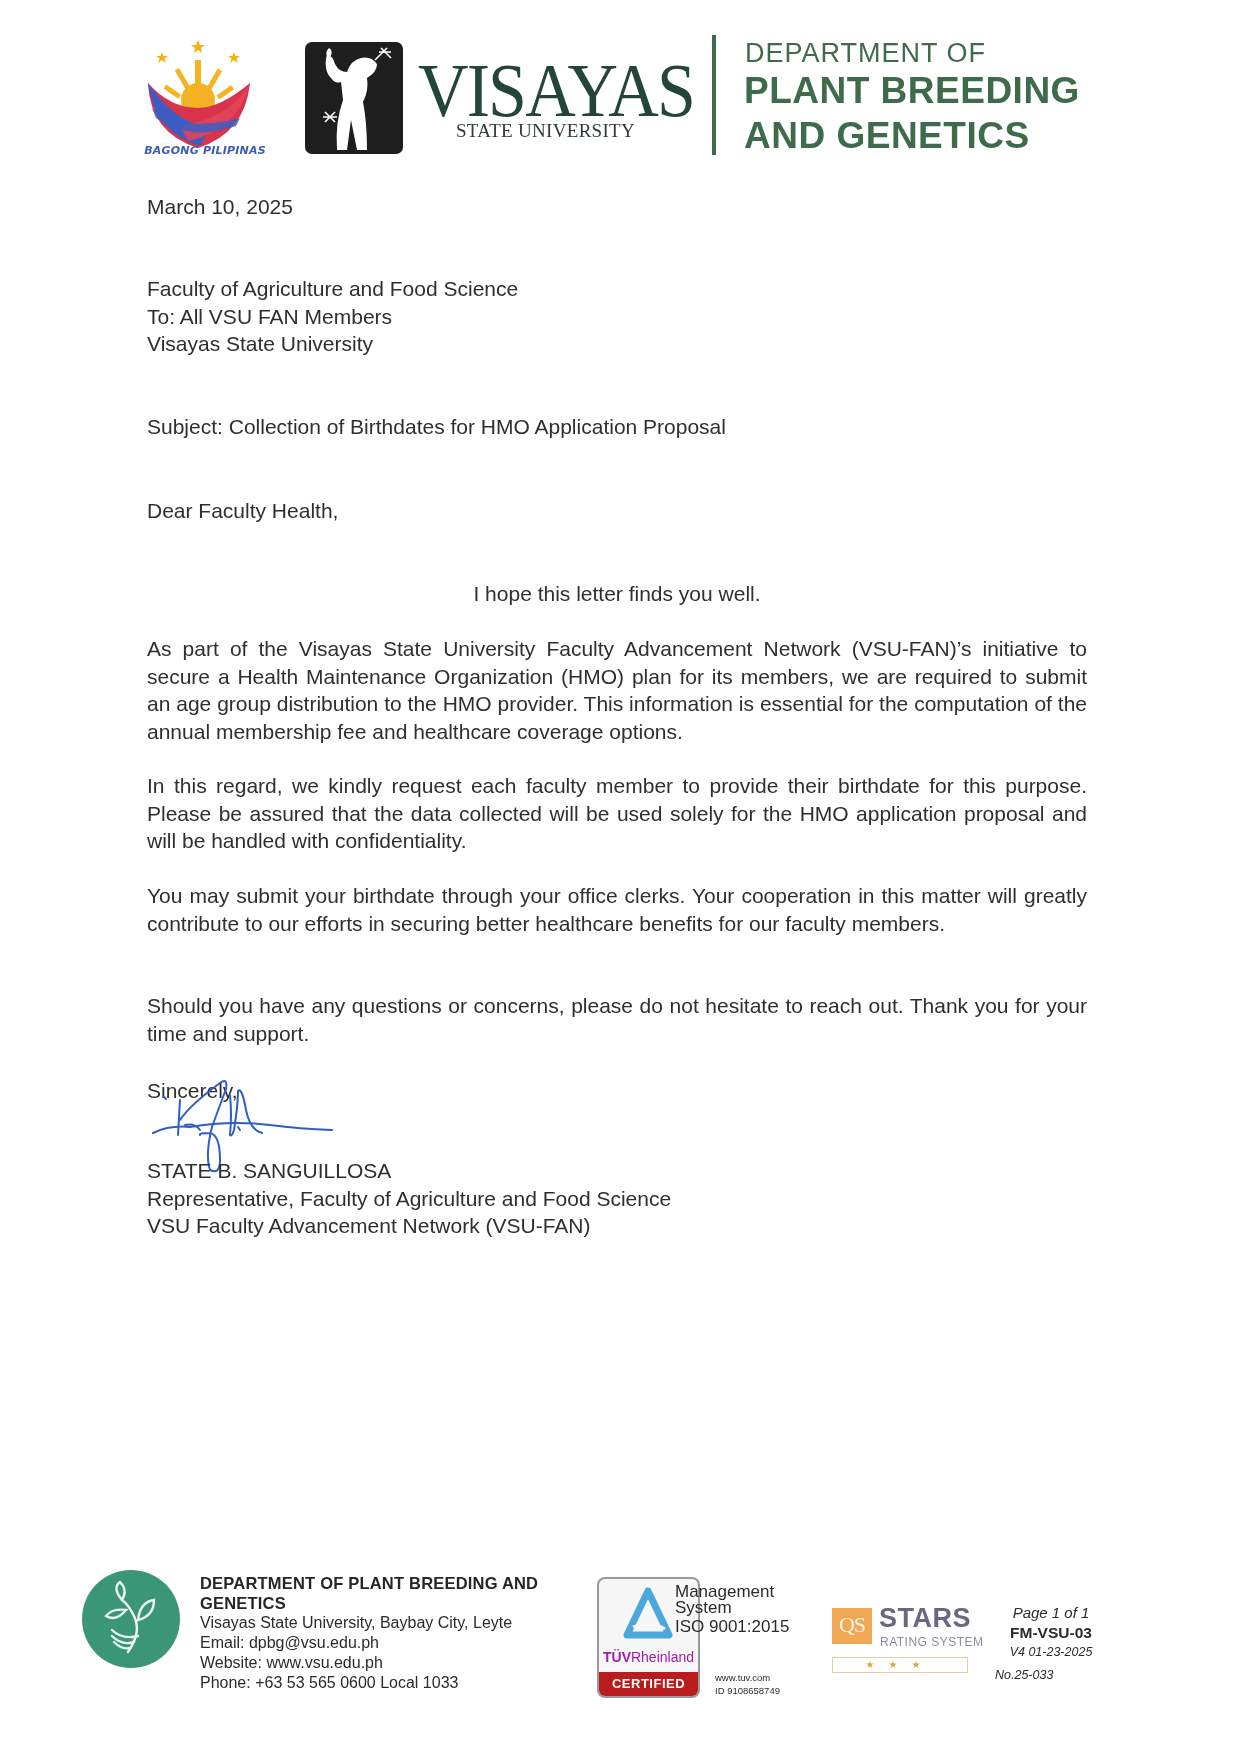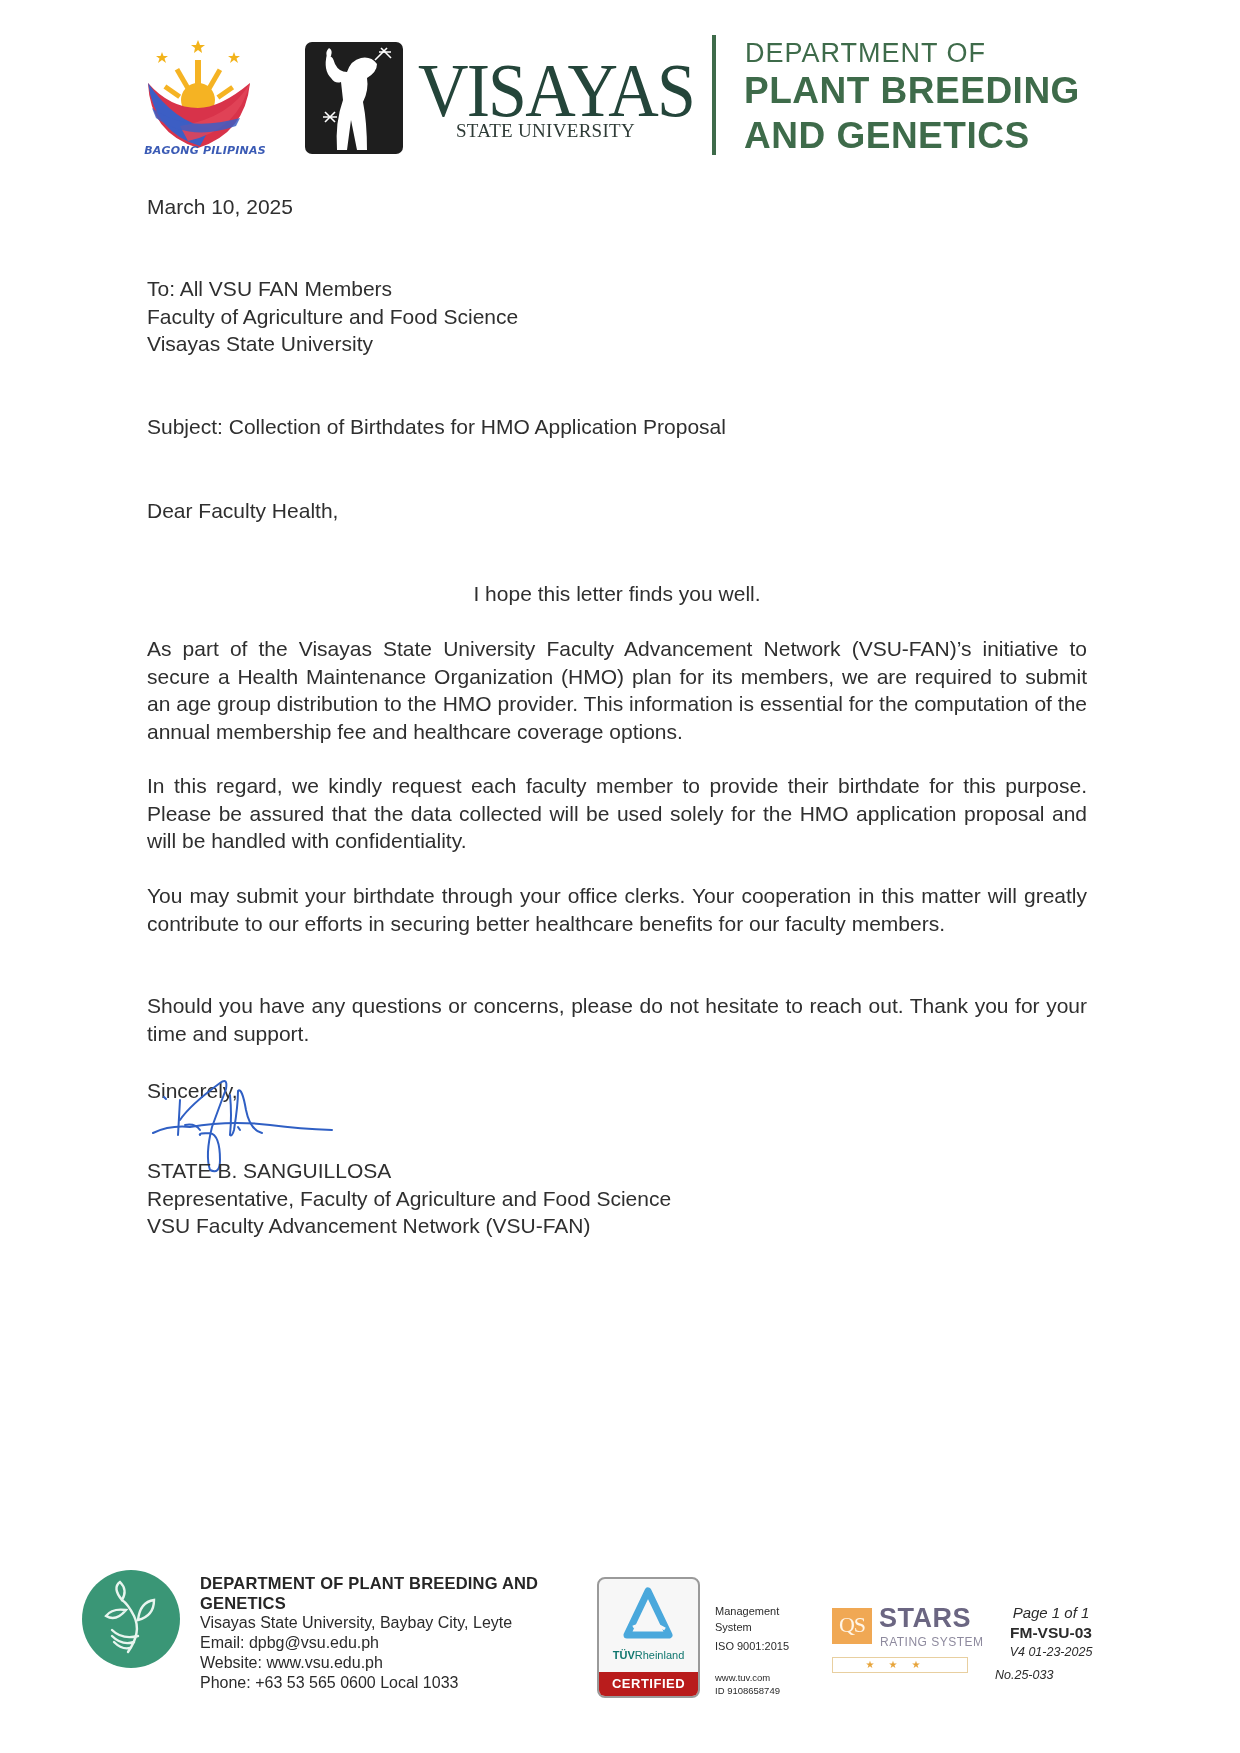--- a/index.html
+++ b/index.html
@@ -39,25 +39,25 @@
   #sig-name { left: 147px; top: 1157px; }
   #sig-title { left: 147px; top: 1185px; }
   #sig-org { left: 147px; top: 1212px; }
 
   
   #f-logo { left: 82px; top: 1570px; width: 98px; height: 98px; border-radius: 50%; background: #3a9676; }
   #f-text { left: 200px; top: 1573px; font-size: 16px; line-height: 20px; color: #2b2b2b; }
   #f-text .f-head { font-weight: bold; font-size: 16.5px; color: #262626; letter-spacing: 0.2px; }
   #tuv-badge { left: 597px; top: 1577px; width: 103px; height: 121px; border: 2px solid #9a9a9a;
                border-radius: 8px; background: #f7f7f7; box-sizing: border-box; overflow: hidden; }
-  #tuv-brand { position: absolute; left: 0; right: 0; top: 70px; text-align: center; font-size: 11px; color: #0f766e; }
+  #tuv-brand { position: absolute; left: 0; right: 0; top: 70px; text-align: center; font-size: 14px; color: #a21caf; }
   #tuv-brand b { font-weight: bold; }
   #tuv-cert { position: absolute; left: 0; right: 0; bottom: 0; height: 24px; line-height: 24px;
               text-align: center; background: #b91c1c; color: #ffffff; font-weight: bold; font-size: 13px; letter-spacing: 0.5px; }
-  #tuv-text { left: 715px; top: 1584px; font-size: 11px; line-height: 16px; color: #2b2b2b; margin-top: 19px; }
+  #tuv-text { left: 675px; top: 1584px; font-size: 17px; line-height: 16px; color: #2b2b2b; }
   #tuv-text2 { left: 715px; top: 1671px; font-size: 9.5px; line-height: 13px; color: #2b2b2b; }
   #qs-box { left: 832px; top: 1608px; width: 40px; height: 36px; background: #f0a854; color: #fff6e8;
             font-family: "Liberation Serif", serif; font-size: 22px; line-height: 33px; text-align: center; letter-spacing: -1px; }
   #qs-stars-word { left: 879px; top: 1603px; font-size: 27px; font-weight: bold; color: #6b6682; letter-spacing: 0.5px; }
   #qs-rating { left: 880px; top: 1635px; font-size: 12px; color: #8e8a9e; letter-spacing: 0.5px; }
   #qs-starbox { left: 832px; top: 1657px; width: 136px; height: 16px; border: 1px solid #e8cfa0; box-sizing: border-box;
                 text-align: center; font-size: 10px; line-height: 14px; color: #e7a43a; letter-spacing: 14px; }
   #page-info { left: 1000px; top: 1603px; text-align: center; width: 102px; color: #2b2b2b; }
   #page-info .pg { font-style: italic; font-size: 15px; line-height: 20px; }
   #page-info .form { font-weight: bold; font-size: 15.5px; line-height: 20px; }
@@ -107,22 +107,22 @@
   <div id="hdr-divider" class="abs"></div>
   <div id="dept-1" class="abs">DEPARTMENT OF</div>
   <div id="dept-2" class="abs">PLANT BREEDING</div>
   <div id="dept-3" class="abs">AND GENETICS</div>
 </div>
 
 <div id="letter">
   <div id="date" class="abs letter">March 10, 2025</div>
 
   <div id="to-block" class="abs letter">
+    <div>Faculty of Agriculture and Food Science</div>
     <div>To: All VSU FAN Members</div>
-    <div>Faculty of Agriculture and Food Science</div>
     <div>Visayas State University</div>
   </div>
 
   <div id="subject" class="abs letter">Subject: Collection of Birthdates for HMO Application Proposal</div>
   <div id="salutation" class="abs letter">Dear Faculty Health,</div>
 
   <div id="p0" class="abs letter para para-left">I hope this letter finds you well.</div>
   <div id="p1" class="abs letter para">As part of the Visayas State University Faculty Advancement Network (VSU-FAN)’s initiative to secure a Health Maintenance Organization (HMO) plan for its members, we are required to submit an age group distribution to the HMO provider. This information is essential for the computation of the annual membership fee and healthcare coverage options.</div>
   <div id="p2" class="abs letter para">In this regard, we kindly request each faculty member to provide their birthdate for this purpose. Please be assured that the data collected will be used solely for the HMO application proposal and will be handled with confidentiality.</div>
   <div id="p3" class="abs letter para">You may submit your birthdate through your office clerks. Your cooperation in this matter will greatly contribute to our efforts in securing better healthcare benefits for our faculty members.</div>

